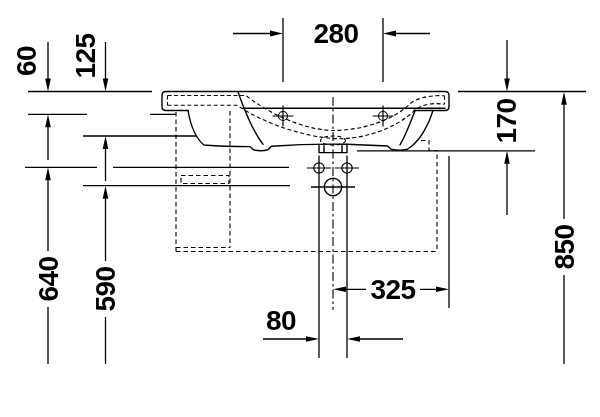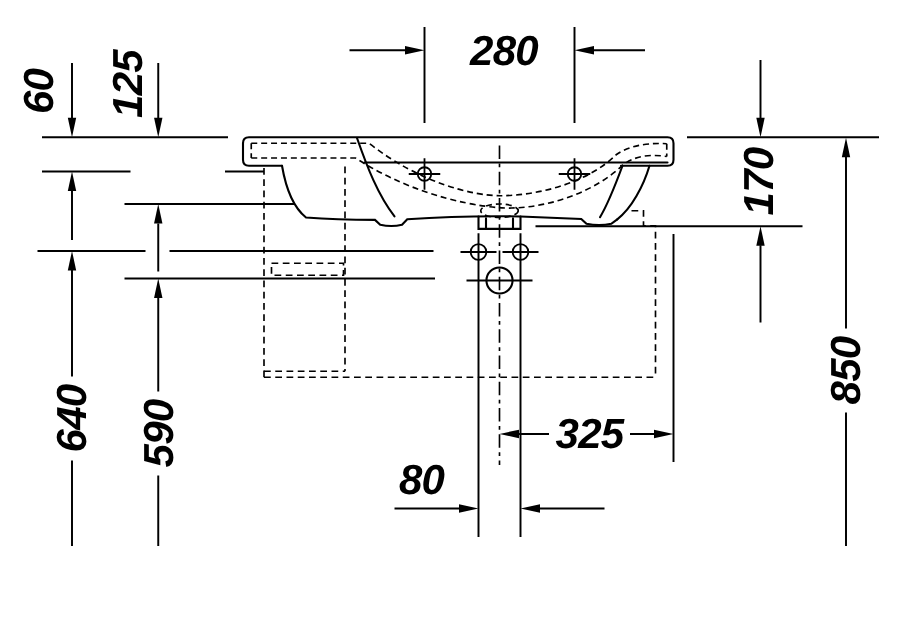--- a/index.html
+++ b/index.html
@@ -1,17 +1,17 @@
 <!DOCTYPE html>
 <html><head>
 <meta charset="utf-8">
 <style>
   html,body{margin:0;padding:0;background:#ffffff;}
   #stage{position:relative;width:600px;height:364px;background:#ffffff;overflow:hidden;
-         font-family:"Liberation Sans",sans-serif;font-style:italic;}
+         font-family:"Liberation Sans",sans-serif;}
   svg{position:absolute;left:0;top:0;}
   .dim-text{font-family:"Liberation Sans","DejaVu Sans",sans-serif;
             font-weight:bold;font-size:28px;fill:#000;letter-spacing:-0.5px;}
 </style>
 </head>
 <body>
 
 <div id="stage">
 <svg width="600" height="417" viewBox="0 0 600 417">
 

